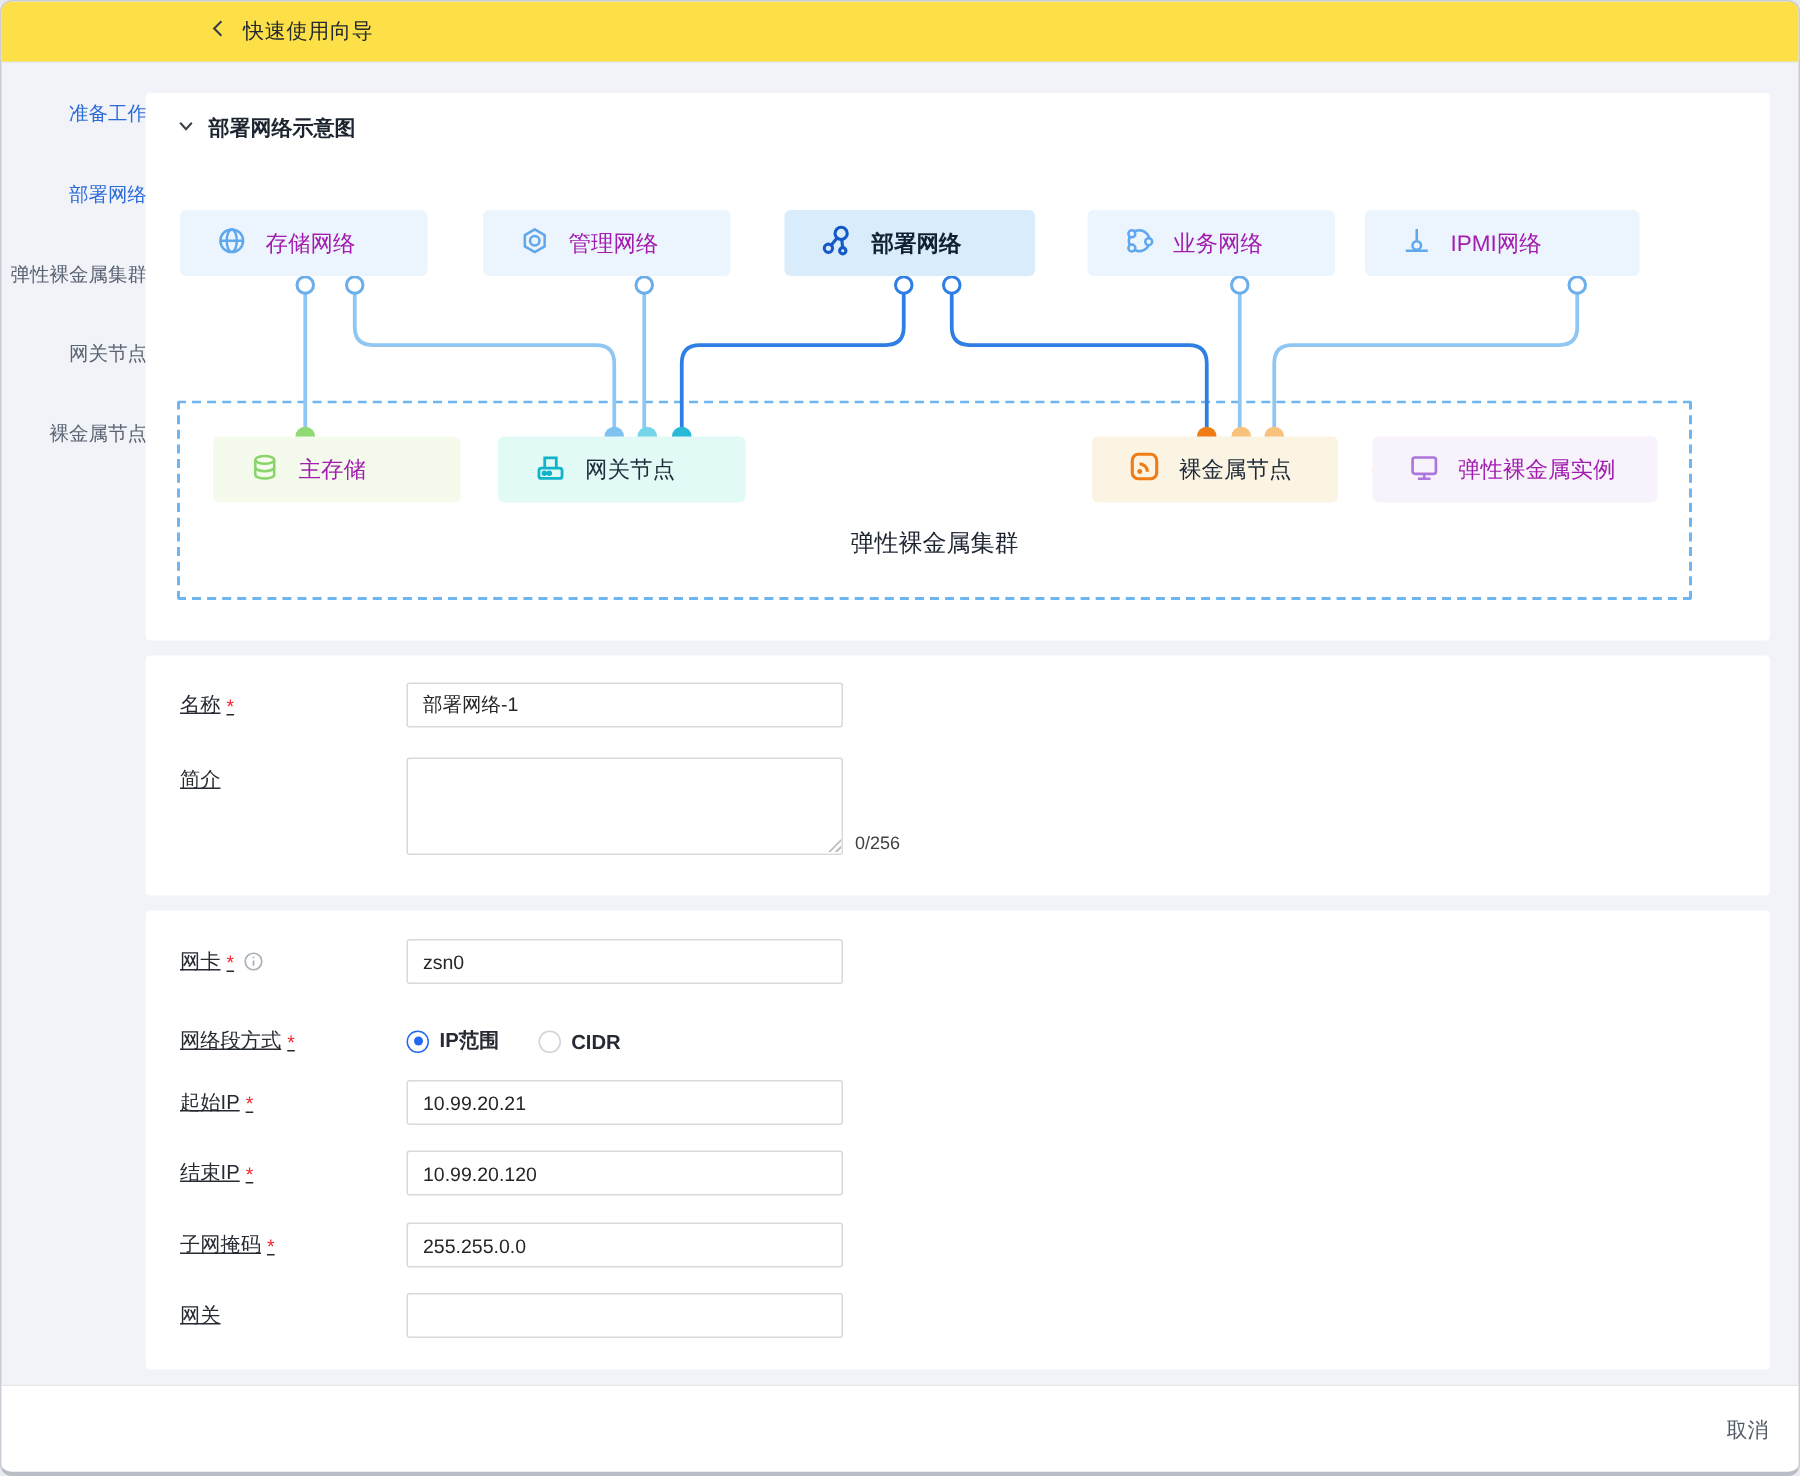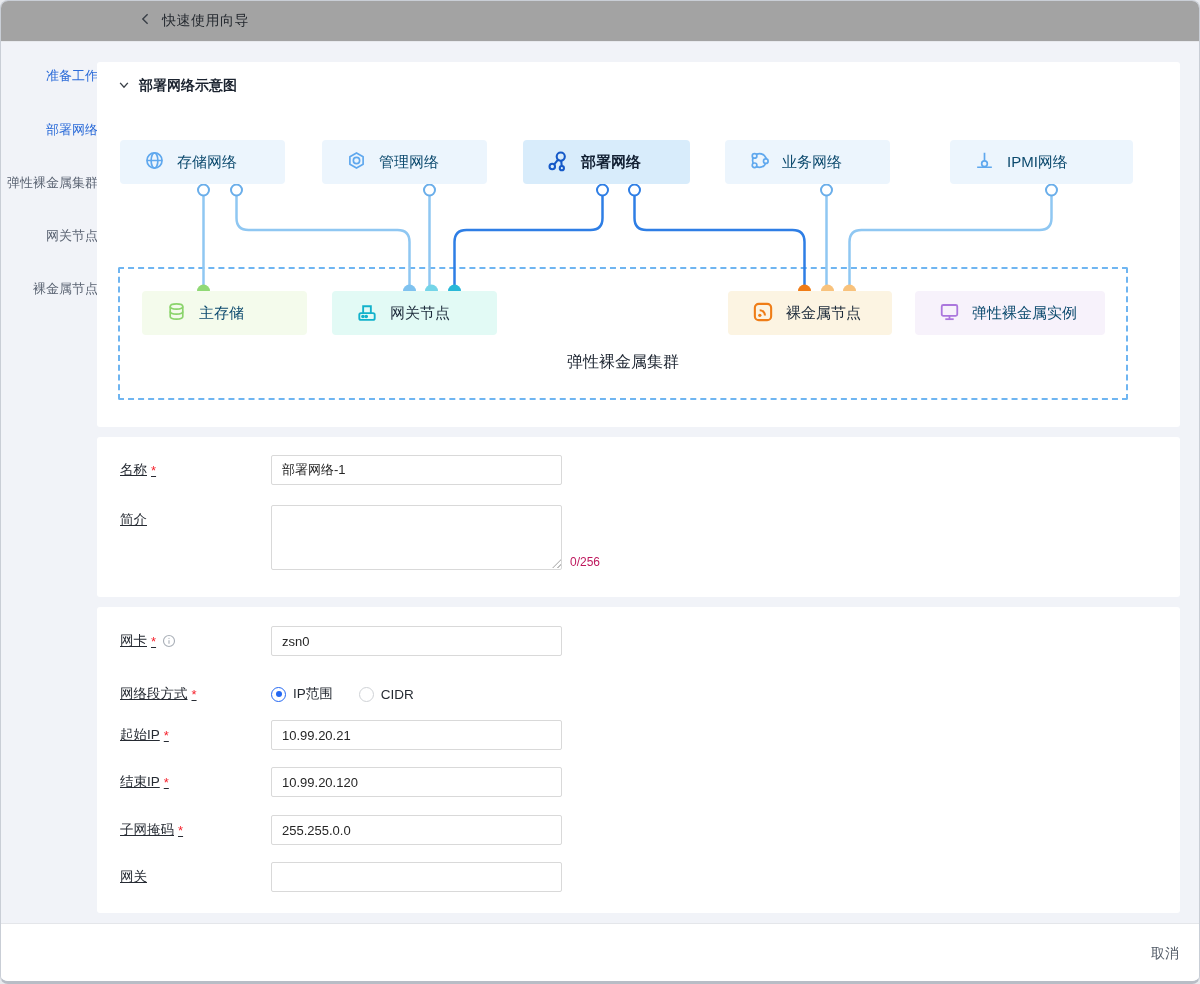--- a/index.html
+++ b/index.html
@@ -12,21 +12,21 @@
     border: 1px solid #c9ced6;
     border-bottom: 3px solid #b8bdc6;
     border-radius: 8px;
     overflow: hidden;
     position: relative;
     display: flex; flex-direction: column;
   }
 
   
   .header {
-    height: 41px; background: #a3a3a3; border-bottom: 1px solid #e7e9ed;
+    height: 41px; background: #fde047; border-bottom: 1px solid #e7e9ed;
     display: flex; align-items: center; padding-left: 137px; flex: 0 0 auto;
   }
   .back-btn { display:flex; align-items:center; cursor:pointer; margin-right: 8px; }
   .header-title { font-size: 14px; color: #24292f; font-weight: 500; letter-spacing: .5px; }
 
   
   .content { flex: 1 1 auto; position: relative; }
 
   
   .stepnav { position:absolute; left:0; top:0; width:137px; height:100%; }
@@ -54,21 +54,21 @@
     border:2px dashed #6fb5f1; border-radius:2px; z-index:1;
   }
   .cluster-label { position:absolute; left:21px; top:290px; width:1010px; text-align:center;
     font-size:16px; color:#1c2430; z-index:3; }
 
   .conn-svg { position:absolute; left:0; top:0; width:100%; height:100%; z-index:2; }
 
   .dnode {
     position:absolute; height:44px; border-radius:4px;
     display:flex; align-items:center; padding-left:24px; gap:12px; z-index:3;
-    font-size:15px; color:#0c4a6e;
+    font-size:15px; color:#a21caf;
   }
   .dnode .nlabel { white-space:nowrap; }
   .dnode-top { background:#ecf5fd; top:78px; }
   .dnode-top.active { background:#d8ecfb; color:#122033; font-weight:bold; }
   .dnode-bottom { top:229px; }
   .bg-green  { background:#f4fbec; }
   .bg-teal   { background:#e2faf5; color:#1c2a3a; font-weight:500; }
   .bg-orange { background:#fcf4e2; color:#1c2a3a; font-weight:500; }
   .bg-purple { background:#f7f2fb; }
 
@@ -86,30 +86,30 @@
     position:absolute; left:174px; width:291px; height:65px;
     border:1px solid #d9d9d9; border-radius:2px; padding:6px 10px;
     font-size:13px; color:#262626; resize:none; outline:none;
     font-family:"Liberation Sans","DejaVu Sans",sans-serif;
   }
   .resize-handle {
     position:absolute; right:2px; bottom:2px; width:9px; height:9px;
     background: repeating-linear-gradient(-45deg, transparent 0 2px, #bfbfbf 2px 3.4px);
     clip-path: polygon(100% 0, 100% 100%, 0 100%);
   }
-  .counter { position:absolute; left:473px; top:118px; font-size:12px; color:#be185d; }
+  .counter { position:absolute; left:473px; top:118px; font-size:12px; color:#404040; }
 
   .radio-row { position:absolute; left:174px; top:72px; height:30px; display:flex; align-items:center; gap:26px; }
   .radio-item { display:flex; align-items:center; gap:7px; cursor:pointer; }
   .radio-circle { width:15px; height:15px; border-radius:50%; background:#fff; position:relative; flex:0 0 auto; }
   .radio-circle.on { border:1px solid #2468f2; }
   .radio-circle.on::after { content:""; position:absolute; left:3.5px; top:3.5px; width:6px; height:6px;
     border-radius:50%; background:#2468f2; }
   .radio-circle.off { border:1px solid #cfd2d6; }
-  .radio-label { font-size:13.5px; color:#262b33; }
+  .radio-label { font-size:13.5px; color:#262b33;font-weight:bold; }
 
   
   .footer {
     flex:0 0 auto; height:60px; background:#fff; border-top:1px solid #e4e6ea;
     display:flex; align-items:center; justify-content:flex-end; gap:26px; padding-right:20px;
   }
   .cancel-btn { font-size:14px; color:#515a66; cursor:pointer; background:none; border:none;
     font-family:"Liberation Sans","DejaVu Sans",sans-serif; }
   .primary-btn {
     height:30px; padding:0 15px; background:#2468f2; color:#fff; border:none; border-radius:2px;
@@ -240,21 +240,21 @@
           <span>
             <svg width="21" height="21" viewBox="0 0 20 20" fill="none" stroke="#5fa8ee" stroke-width="1.6">
               <circle cx="10" cy="10" r="6.6"></circle>
               <circle cx="5.3" cy="5.6" r="2.2" fill="#ecf5fd"></circle>
                 <circle cx="16" cy="10.6" r="2.2" fill="#ecf5fd"></circle>
                 <circle cx="5.3" cy="14.6" r="2.2" fill="#ecf5fd"></circle>
             </svg>
           </span>
           <span class="nlabel">业务网络</span>
         </div>
-        <div class="dnode dnode-top" style="left:853px;width:183px;">
+        <div class="dnode dnode-top" style="left:813px;width:183px;">
           <span>
             <svg width="21" height="21" viewBox="0 0 20 20" fill="none" stroke="#5fa8ee" stroke-width="1.6">
               <line x1="10" y1="2.5" x2="10" y2="10.3"></line>
                 <circle cx="10" cy="13" r="2.7"></circle>
                 <line x1="3" y1="16.4" x2="17" y2="16.4"></line>
             </svg>
           </span>
           <span class="nlabel">IPMI网络</span>
         </div>
 

